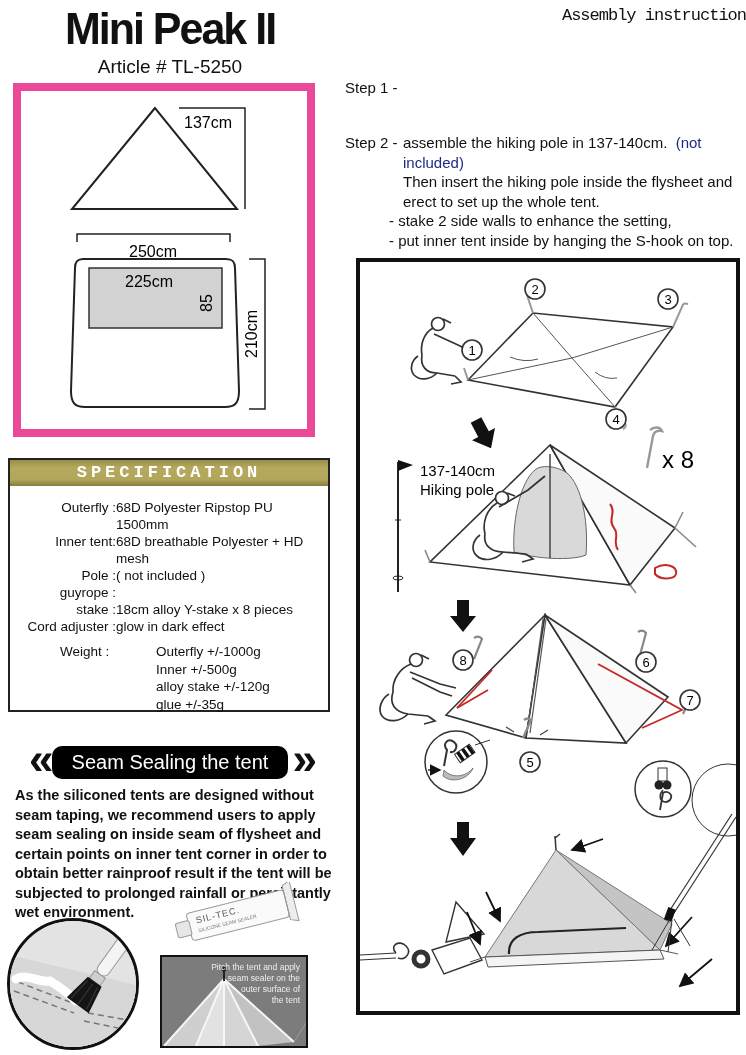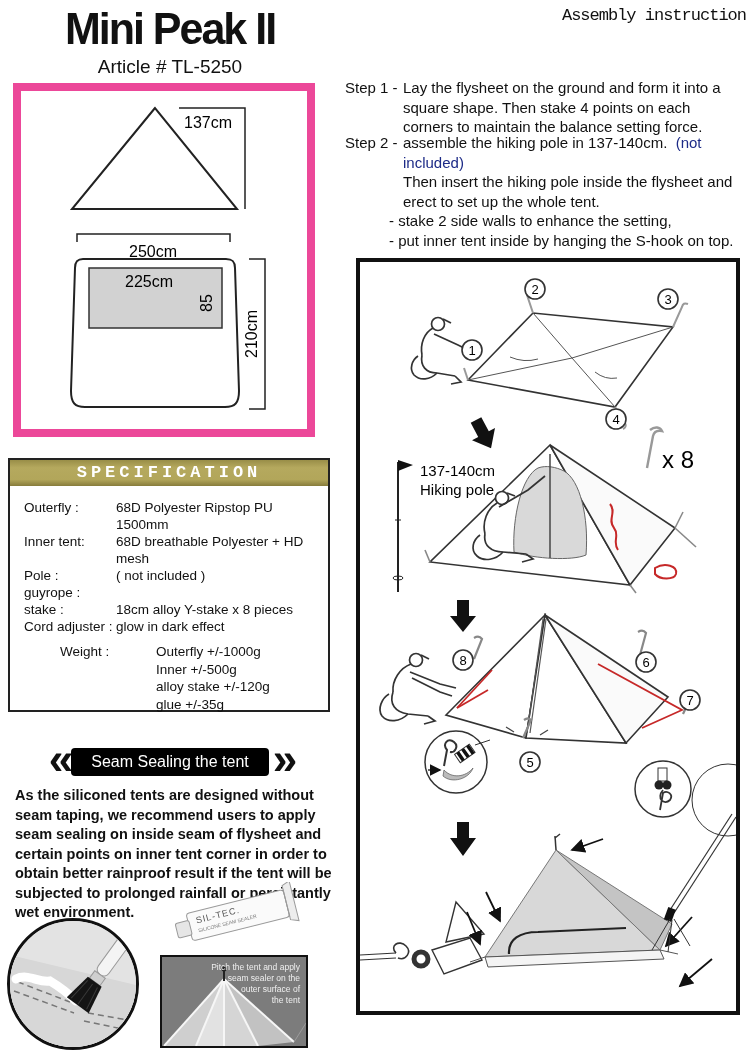--- a/index.html
+++ b/index.html
@@ -13,28 +13,28 @@
   .article{left:0;top:56px;width:340px;text-align:center;font-size:19px;}
   .dim-box{left:13px;top:83px;width:286px;height:338px;border:8px solid #ec4899;}
 
   .spec-box{left:8px;top:458px;width:318px;height:250px;border:2px solid #222;}
   .spec-header{height:26px;line-height:26px;text-align:center;color:#fff;
                font-family:"Liberation Mono",monospace;font-weight:bold;font-size:17px;
                letter-spacing:4px;
                background:linear-gradient(#998e48,#b5a95e 30%,#b2a65a 75%,#877c3c);}
   .spec-body{padding:13px 0 0 14px;font-size:13.5px;line-height:17px;}
   .spec-row{display:flex;}
-  .spec-row .lab{min-width:92px;}
+  .spec-row .lab{min-width:92px;text-align:right;}
   .spec-weight{display:flex;margin-top:8px;line-height:17.5px;}
   .spec-weight .lab{min-width:96px;margin-left:36px;}
 
   .seam-row{left:14px;top:742px;width:312px;display:flex;align-items:center;justify-content:center;}
   .chev{font-size:44px;font-weight:bold;line-height:34px;letter-spacing:-6px;padding:0 4px 6px 0;}
   .chev.r{padding:0 0 6px 4px;}
-  .seam-badge{background:#000;color:#fff;border-radius:4px;padding:5px 20px;font-size:16px;white-space:nowrap;}
+  .seam-badge{background:#000;color:#fff;border-radius:10px;padding:5px 20px;font-size:20px;white-space:nowrap;}
 
   .seam-par{left:15px;top:786px;width:322px;font-size:14.5px;font-weight:bold;line-height:19.5px;}
 
   .tube-wrap{left:166px;top:882px;width:154px;height:66px;}
   .circle-photo{left:7px;top:918px;width:126px;height:126px;border:3px solid #111;border-radius:50%;
                 overflow:hidden;background:#e3e3e3;}
   .apex-photo{left:160px;top:955px;width:144px;height:89px;border:2px solid #111;background:#84cc16;overflow:hidden;}
 
   
   .asm-title{left:390px;top:6px;width:356px;text-align:right;font-family:"Liberation Mono",monospace;
@@ -177,21 +177,20 @@
       <text x="138" y="35">outer surface of</text>
       <text x="138" y="46">the tent</text>
     </g>
   </svg>
 </div>
 
 <div class="abs asm-title">Assembly instruction</div>
 
 <div class="abs step step1">
   <span class="step-prefix">Step 1 -</span>
-  <div class="step-body">Lay the flysheet on the ground and form it into a square shape.    Then stake 4 points on each corners to maintain the balance setting force.</div>
 </div>
 
 <div class="abs step step2">
   <span class="step-prefix">Step 2 -</span>
   <div class="step-body">
     <div><span>assemble the hiking pole in 137-140cm.</span>&nbsp; <span class="note">(not included)</span></div>
     <div>Then insert the hiking pole inside the flysheet and erect to set up the whole tent.</div>
     <div class="bullet">- stake 2 side walls to enhance the setting,</div>
     <div class="bullet">- put inner tent inside by hanging the S-hook on top.</div>
   </div>

